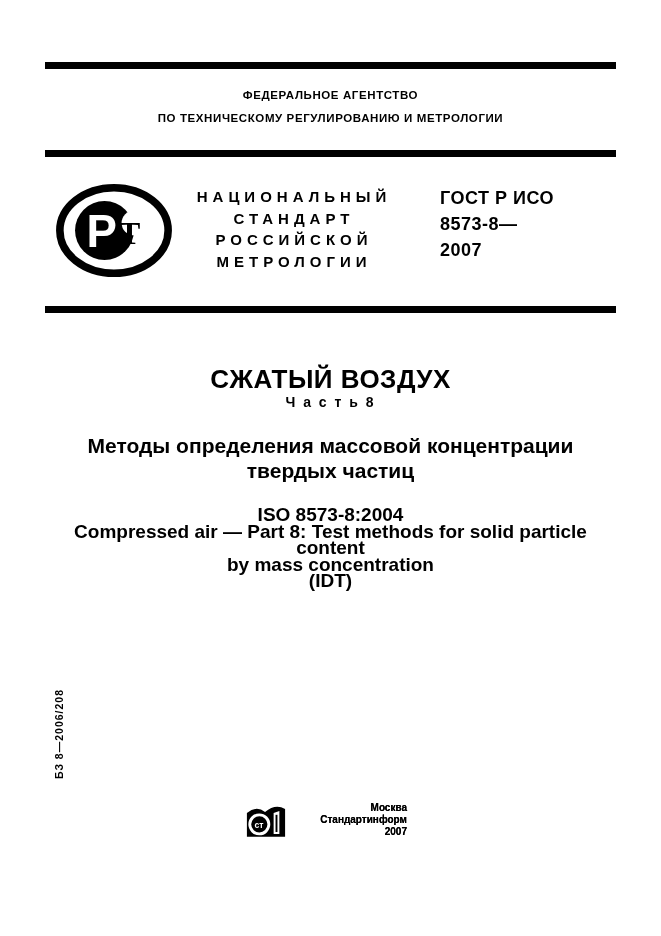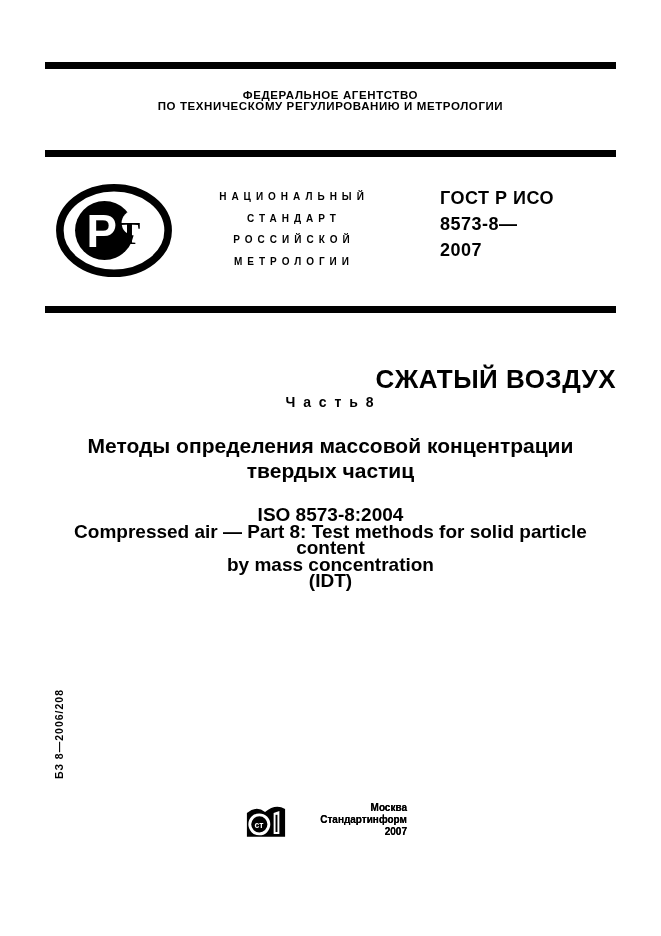--- a/index.html
+++ b/index.html
@@ -19,38 +19,38 @@
   .rule-top { top:62px; }
   .rule-2   { top:150px; }
   .rule-3   { top:306px; }
 
   .agency {
     position:absolute; left:45px; width:571px;
     text-align:center; font-weight:bold; font-size:11.5px;
     letter-spacing:0.6px;
   }
   .agency.l1 { top:89px; }
-  .agency.l2 { top:100px; }
+  .agency.l2 { top:112px; }
 
   .rst-logo { position:absolute; left:55px; top:183px; width:118px; height:95px; }
 
   .std-type {
     position:absolute; left:183px; top:186px; width:222px;
-    text-align:center; font-weight:bold; font-size:10px;
+    text-align:center; font-weight:bold; font-size:15px;
     letter-spacing:5px; line-height:21.5px;
   }
   .designation {
     position:absolute; left:440px; top:185px;
     font-weight:bold; font-size:18px; line-height:26px;
     letter-spacing:0.5px;
   }
 
   .doc-title {
     position:absolute; left:45px; top:364px; width:571px;
-    text-align:right; font-weight:bold; font-size:26px; letter-spacing:0.5px;
+    text-align:center; font-weight:bold; font-size:26px; letter-spacing:0.5px;
   }
   .part {
     position:absolute; left:45px; top:394px; width:571px;
     text-align:center; font-weight:bold; font-size:14px; letter-spacing:2px;
   }
   .subtitle {
     position:absolute; left:45px; top:434px; width:571px;
     text-align:center; font-weight:bold; font-size:21px; line-height:24.5px;
   }
   .iso-ref {

